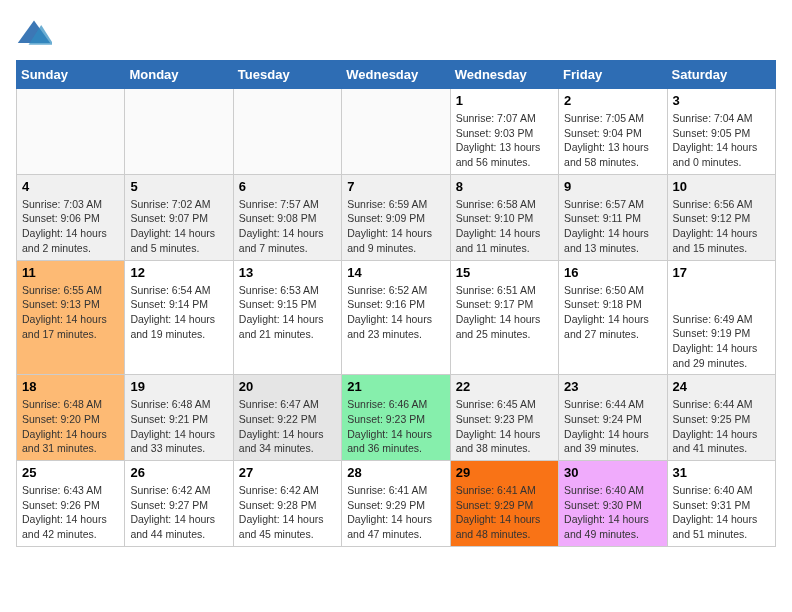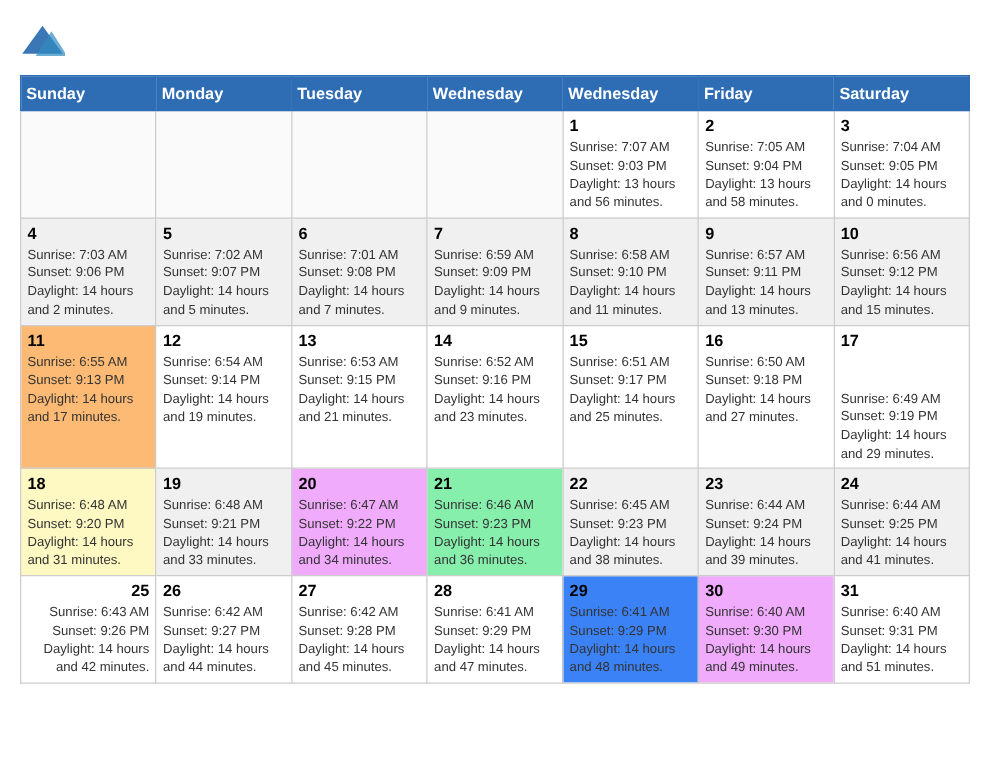--- a/index.html
+++ b/index.html
@@ -164,21 +164,21 @@
         </td>
         <td style="background-color: rgb(240, 240, 240);">
           <div class="day-num">5</div>
           <div class="day-info" style="white-space: pre-line;">Sunrise: 7:02 AM
 Sunset: 9:07 PM
 Daylight: 14 hours
 and 5 minutes.</div>
         </td>
         <td style="background-color: rgb(240, 240, 240);">
           <div class="day-num">6</div>
-          <div class="day-info" style="white-space: pre-line;">Sunrise: 7:01 AM
+          <div class="day-info" style="white-space: pre-line;">Sunrise: 7:57 AM
 Sunset: 9:08 PM
 Daylight: 14 hours
 and 7 minutes.</div>
         </td>
         <td style="background-color: rgb(240, 240, 240);">
           <div class="day-num">7</div>
           <div class="day-info" style="white-space: pre-line;">Sunrise: 6:59 AM
 Sunset: 9:09 PM
 Daylight: 14 hours
 and 9 minutes.</div>
@@ -250,35 +250,35 @@
         </td>
         <td style="background-color: rgb(255, 255, 255);">
           <div class="day-num">17</div>
           <div class="day-info" style="white-space: pre-line; margin-top: 32px;">Sunrise: 6:49 AM
 Sunset: 9:19 PM
 Daylight: 14 hours
 and 29 minutes.</div>
         </td>
       </tr>
       <tr>
-        <td style="background-color: #fef9c3;">
+        <td style="background-color: #fdba74;">
           <div class="day-num">18</div>
           <div class="day-info" style="white-space: pre-line;">Sunrise: 6:48 AM
 Sunset: 9:20 PM
 Daylight: 14 hours
 and 31 minutes.</div>
         </td>
         <td style="background-color: rgb(240, 240, 240);">
           <div class="day-num">19</div>
           <div class="day-info" style="white-space: pre-line;">Sunrise: 6:48 AM
 Sunset: 9:21 PM
 Daylight: 14 hours
 and 33 minutes.</div>
         </td>
-        <td style="background-color: #f0abfc;">
+        <td style="background-color: #e5e5e5;">
           <div class="day-num">20</div>
           <div class="day-info" style="white-space: pre-line;">Sunrise: 6:47 AM
 Sunset: 9:22 PM
 Daylight: 14 hours
 and 34 minutes.</div>
         </td>
         <td style="background-color: #86efac;">
           <div class="day-num">21</div>
           <div class="day-info" style="white-space: pre-line;">Sunrise: 6:46 AM
 Sunset: 9:23 PM
@@ -301,21 +301,21 @@
         </td>
         <td style="background-color: rgb(240, 240, 240);">
           <div class="day-num">24</div>
           <div class="day-info" style="white-space: pre-line;">Sunrise: 6:44 AM
 Sunset: 9:25 PM
 Daylight: 14 hours
 and 41 minutes.</div>
         </td>
       </tr>
       <tr>
-        <td style="background-color: rgb(255, 255, 255); text-align: right;">
+        <td style="background-color: rgb(255, 255, 255);">
           <div class="day-num">25</div>
           <div class="day-info" style="white-space: pre-line;">Sunrise: 6:43 AM
 Sunset: 9:26 PM
 Daylight: 14 hours
 and 42 minutes.</div>
         </td>
         <td style="background-color: rgb(255, 255, 255);">
           <div class="day-num">26</div>
           <div class="day-info" style="white-space: pre-line;">Sunrise: 6:42 AM
 Sunset: 9:27 PM
@@ -329,21 +329,21 @@
 Daylight: 14 hours
 and 45 minutes.</div>
         </td>
         <td style="background-color: rgb(255, 255, 255);">
           <div class="day-num">28</div>
           <div class="day-info" style="white-space: pre-line;">Sunrise: 6:41 AM
 Sunset: 9:29 PM
 Daylight: 14 hours
 and 47 minutes.</div>
         </td>
-        <td style="background-color: #3b82f6;">
+        <td style="background-color: #f97316;">
           <div class="day-num">29</div>
           <div class="day-info" style="white-space: pre-line;">Sunrise: 6:41 AM
 Sunset: 9:29 PM
 Daylight: 14 hours
 and 48 minutes.</div>
         </td>
         <td style="background-color: #f0abfc;">
           <div class="day-num">30</div>
           <div class="day-info" style="white-space: pre-line;">Sunrise: 6:40 AM
 Sunset: 9:30 PM

